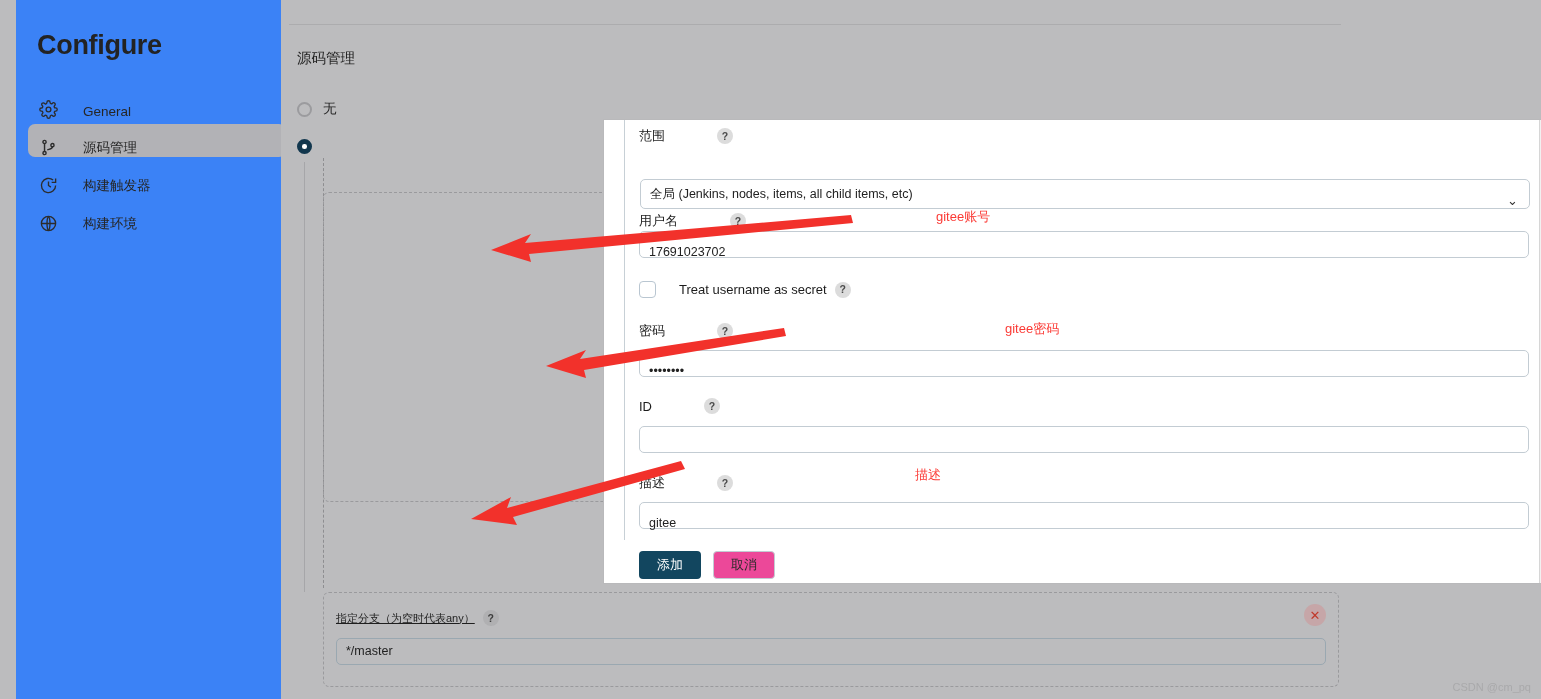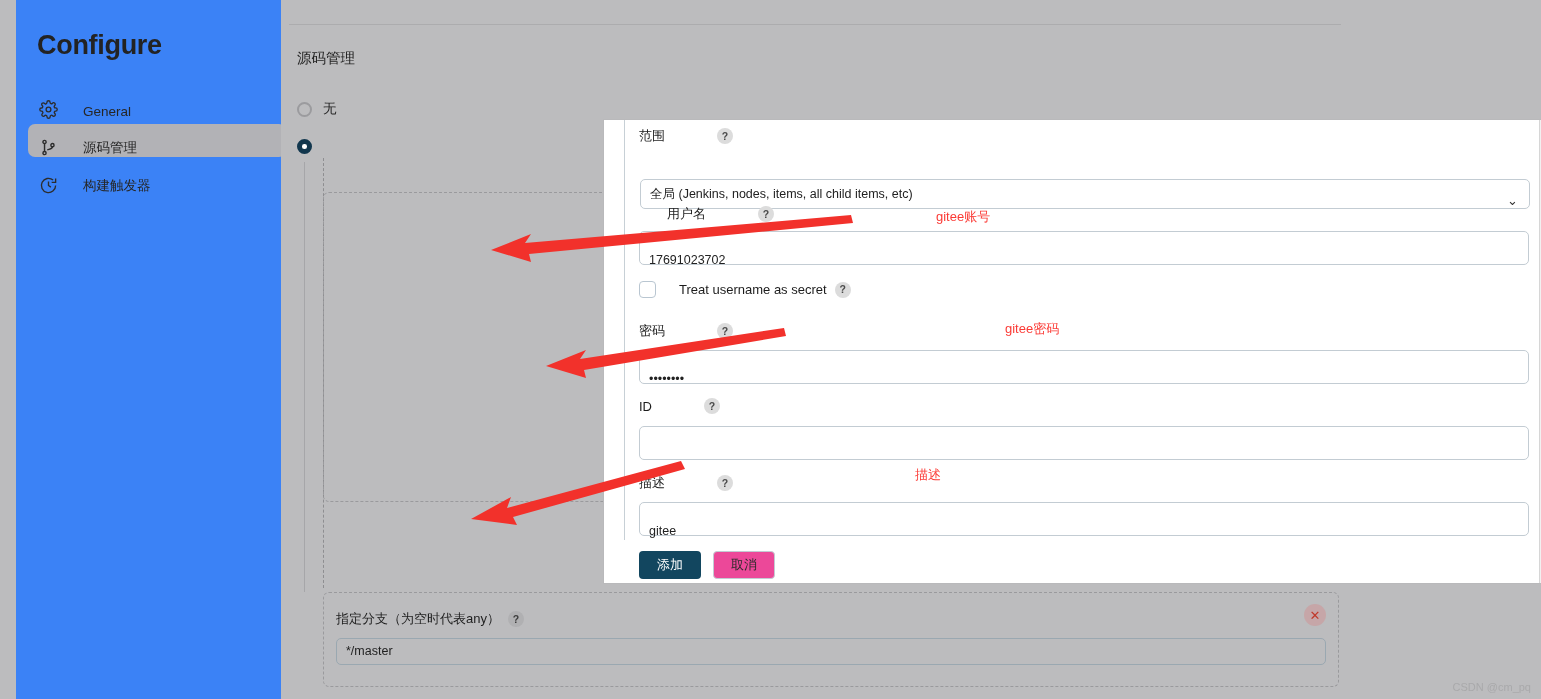--- a/index.html
+++ b/index.html
@@ -180,22 +180,23 @@
     width: 1016px; height: 95px;
     border: 1px dashed #9a9a9d;
     border-radius: 6px;
   }
   #branch-label-row {
     position: absolute;
     left: 12px; top: 17px;
     display: flex; align-items: center;
   }
   #branch-label {
-    font-size: 13px;
+    font-size: 11px;
     color: #1f1f1f;
+    text-decoration: underline;
   }
   #branch-input {
     position: absolute;
     left: 12px; top: 45px;
     width: 990px; height: 27px;
     border: 1px solid #9aa8b1;
     border-radius: 5px;
     background: transparent;
     font-size: 12.5px;
     color: #1f1f1f;
@@ -254,21 +255,21 @@
   .inp {
     position: absolute;
     left: 35px;
     width: 890px;
     height: 27px;
     border: 1px solid #c3ccd3;
     border-radius: 5px;
     background: #fff;
     font-size: 12.5px;
     color: #222;
-    padding: 16px 9px;
+    padding: 8px 9px;
     line-height: 25px;
     font-family: "Liberation Sans", sans-serif;
   }
   #f-scope-label { left: 35px; top: 7px; }
   #f-scope-select {
     position: absolute;
     left: 36px; top: 31px;
     width: 890px; height: 30px;
     border: 1px solid #c3ccd3;
     border-radius: 5px;
@@ -278,21 +279,21 @@
     padding: 0 9px;
     line-height: 28px;
     white-space: nowrap;
     overflow: hidden;
     margin-top: 28px;
   }
   #f-scope-select .chev {
     position: absolute; right: 11px; top: 7px;
     color: #333; font-size: 13px;
   }
-  #f-user-label { left: 35px; top: 85px; margin-left: 28px; }
+  #f-user-label { left: 35px; top: 92px; }
   #f-user-input { top: 111px; }
   #cb-row {
     position: absolute;
     left: 35px; top: 161px;
     display: flex; align-items: center;
   }
   .checkbox {
     width: 17px; height: 17px;
     border: 1.5px solid #b9c6d1;
     border-radius: 4px;
@@ -413,20 +414,29 @@
         <span class="nav-ico">
           <svg width="19" height="19" viewBox="0 0 24 24" fill="none" stroke="currentColor" stroke-width="1.7">
             <path d="M21 12a9 9 0 1 1-3.2-6.9"></path>
             <path d="M21 3v5h-5"></path>
             <path d="M12 7v5l3 2"></path>
           </svg>
         </span>
         <span class="nav-label">构建触发器</span>
       </div>
 
+      <div class="nav-item">
+        <span class="nav-ico">
+          <svg width="19" height="19" viewBox="0 0 24 24" fill="none" stroke="currentColor" stroke-width="1.7">
+            <circle cx="12" cy="12" r="9"></circle>
+            <path d="M3 12h18M12 3c2.5 2.6 2.5 15.4 0 18M12 3c-2.5 2.6-2.5 15.4 0 18"></path>
+          </svg>
+        </span>
+        <span class="nav-label">构建环境</span>
+      </div>
 
 
 
     </div>
   </div>
 
   <div id="main">
 
     <div id="top-rule"></div>
 

